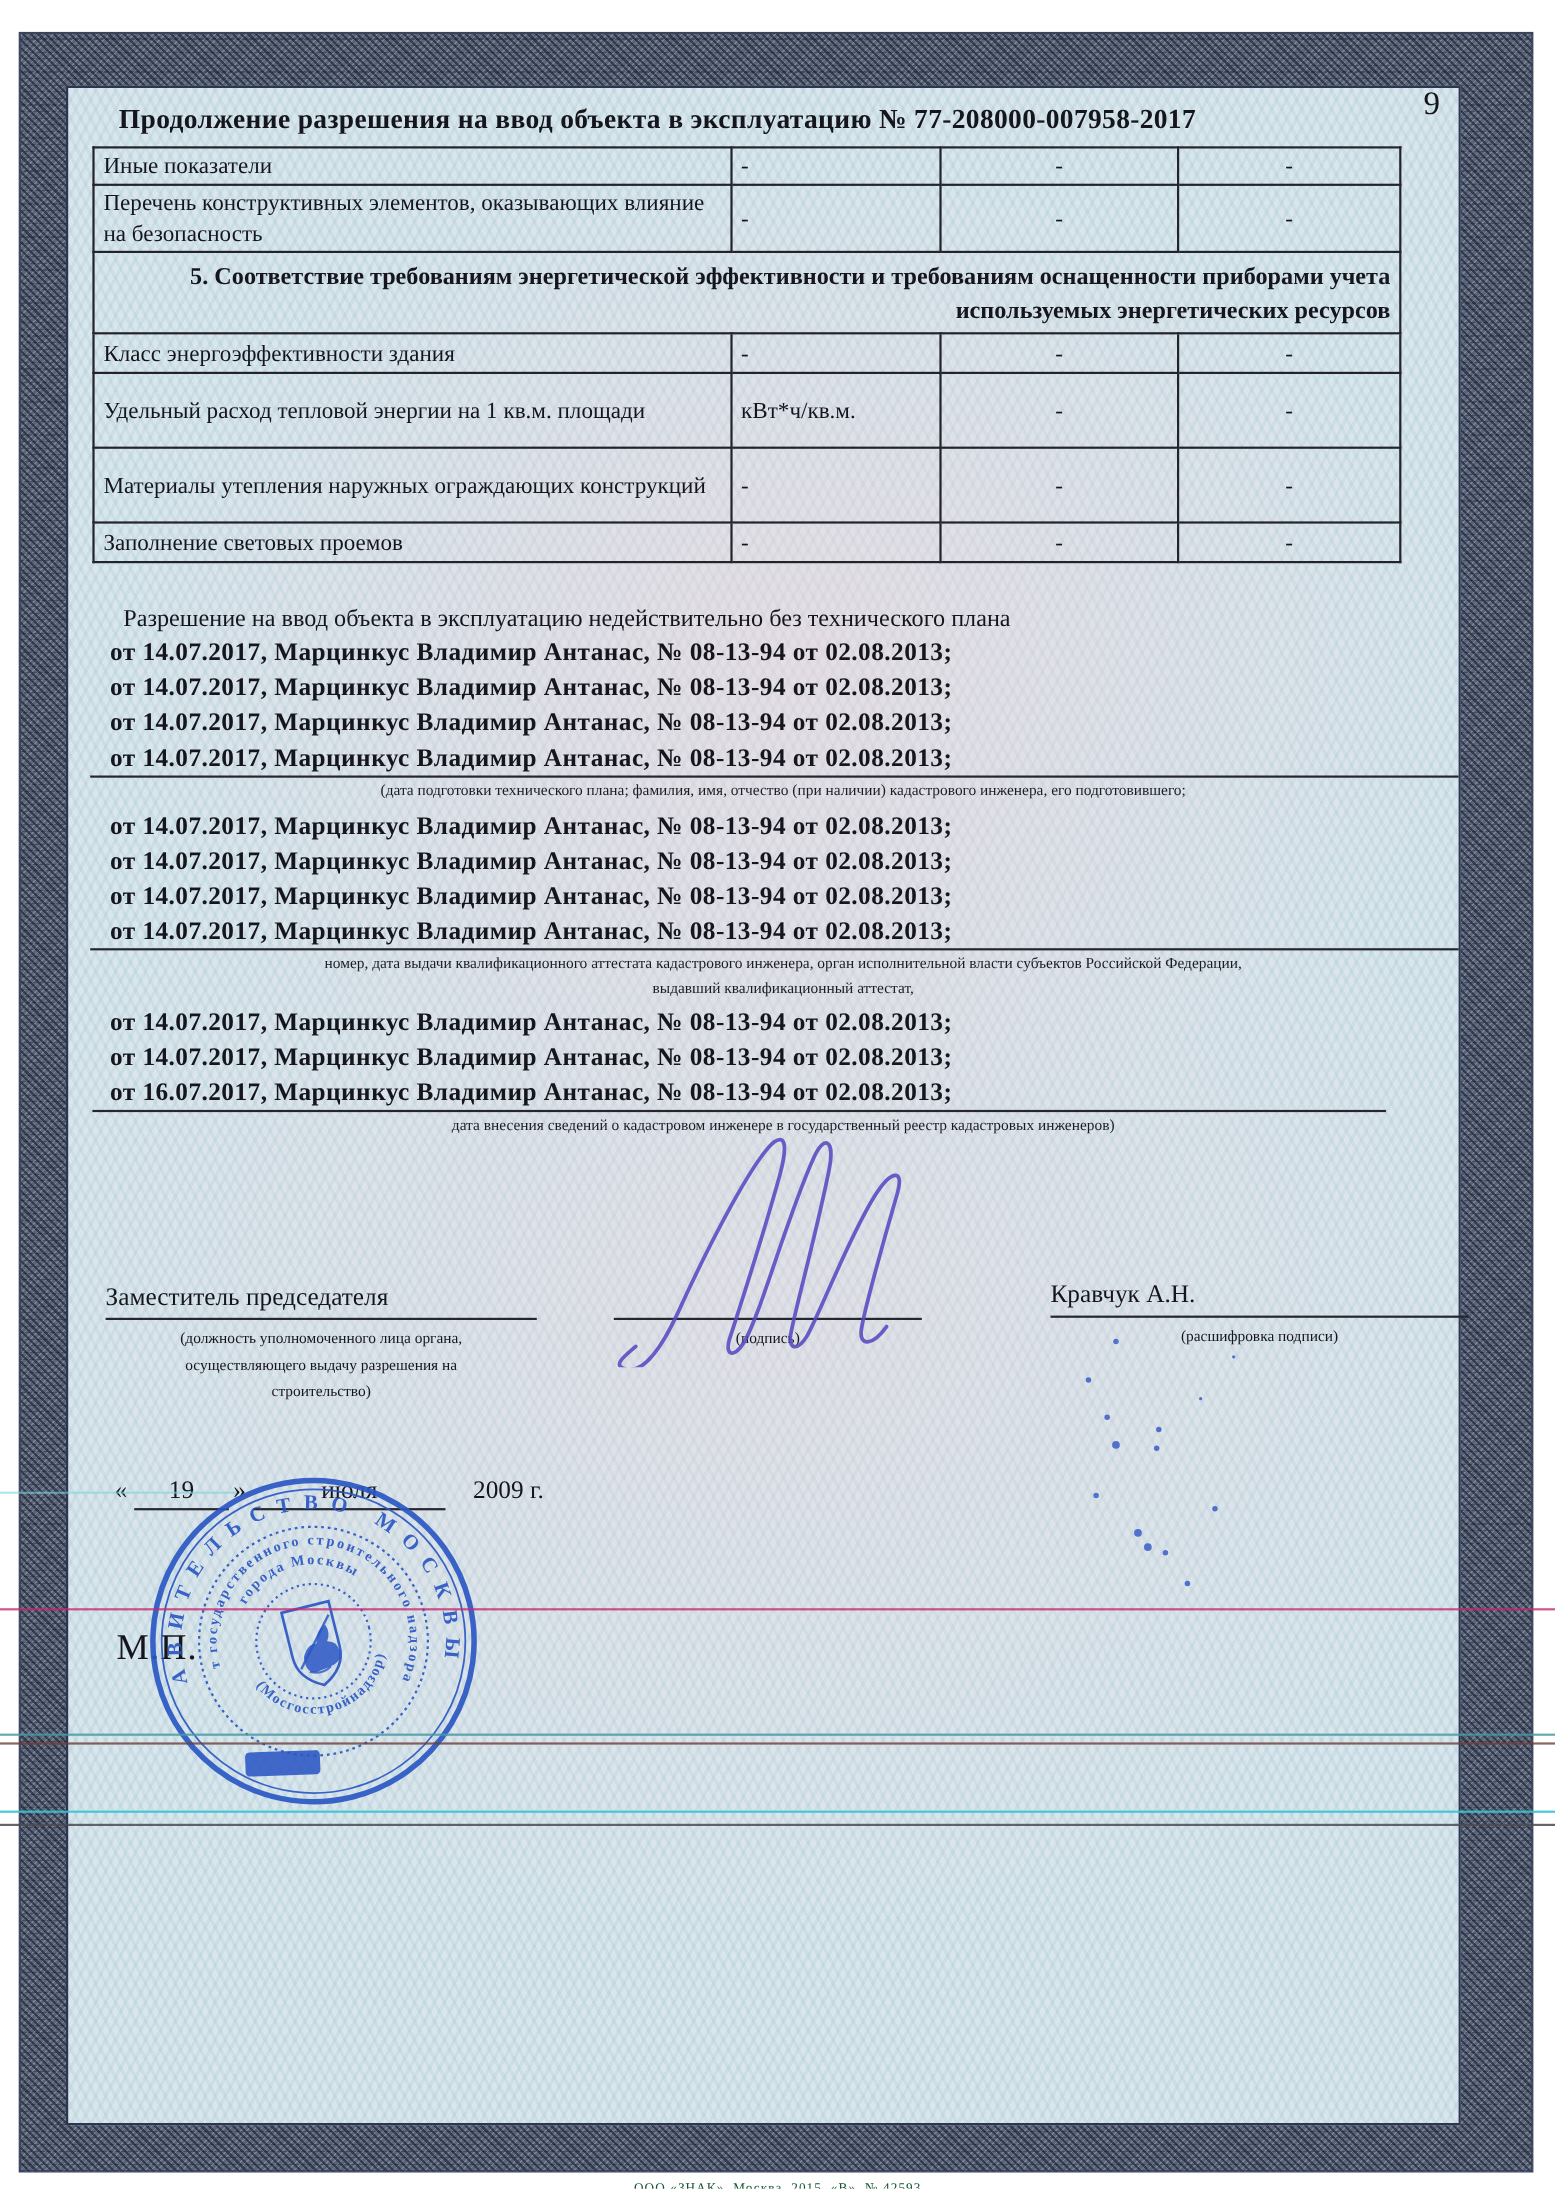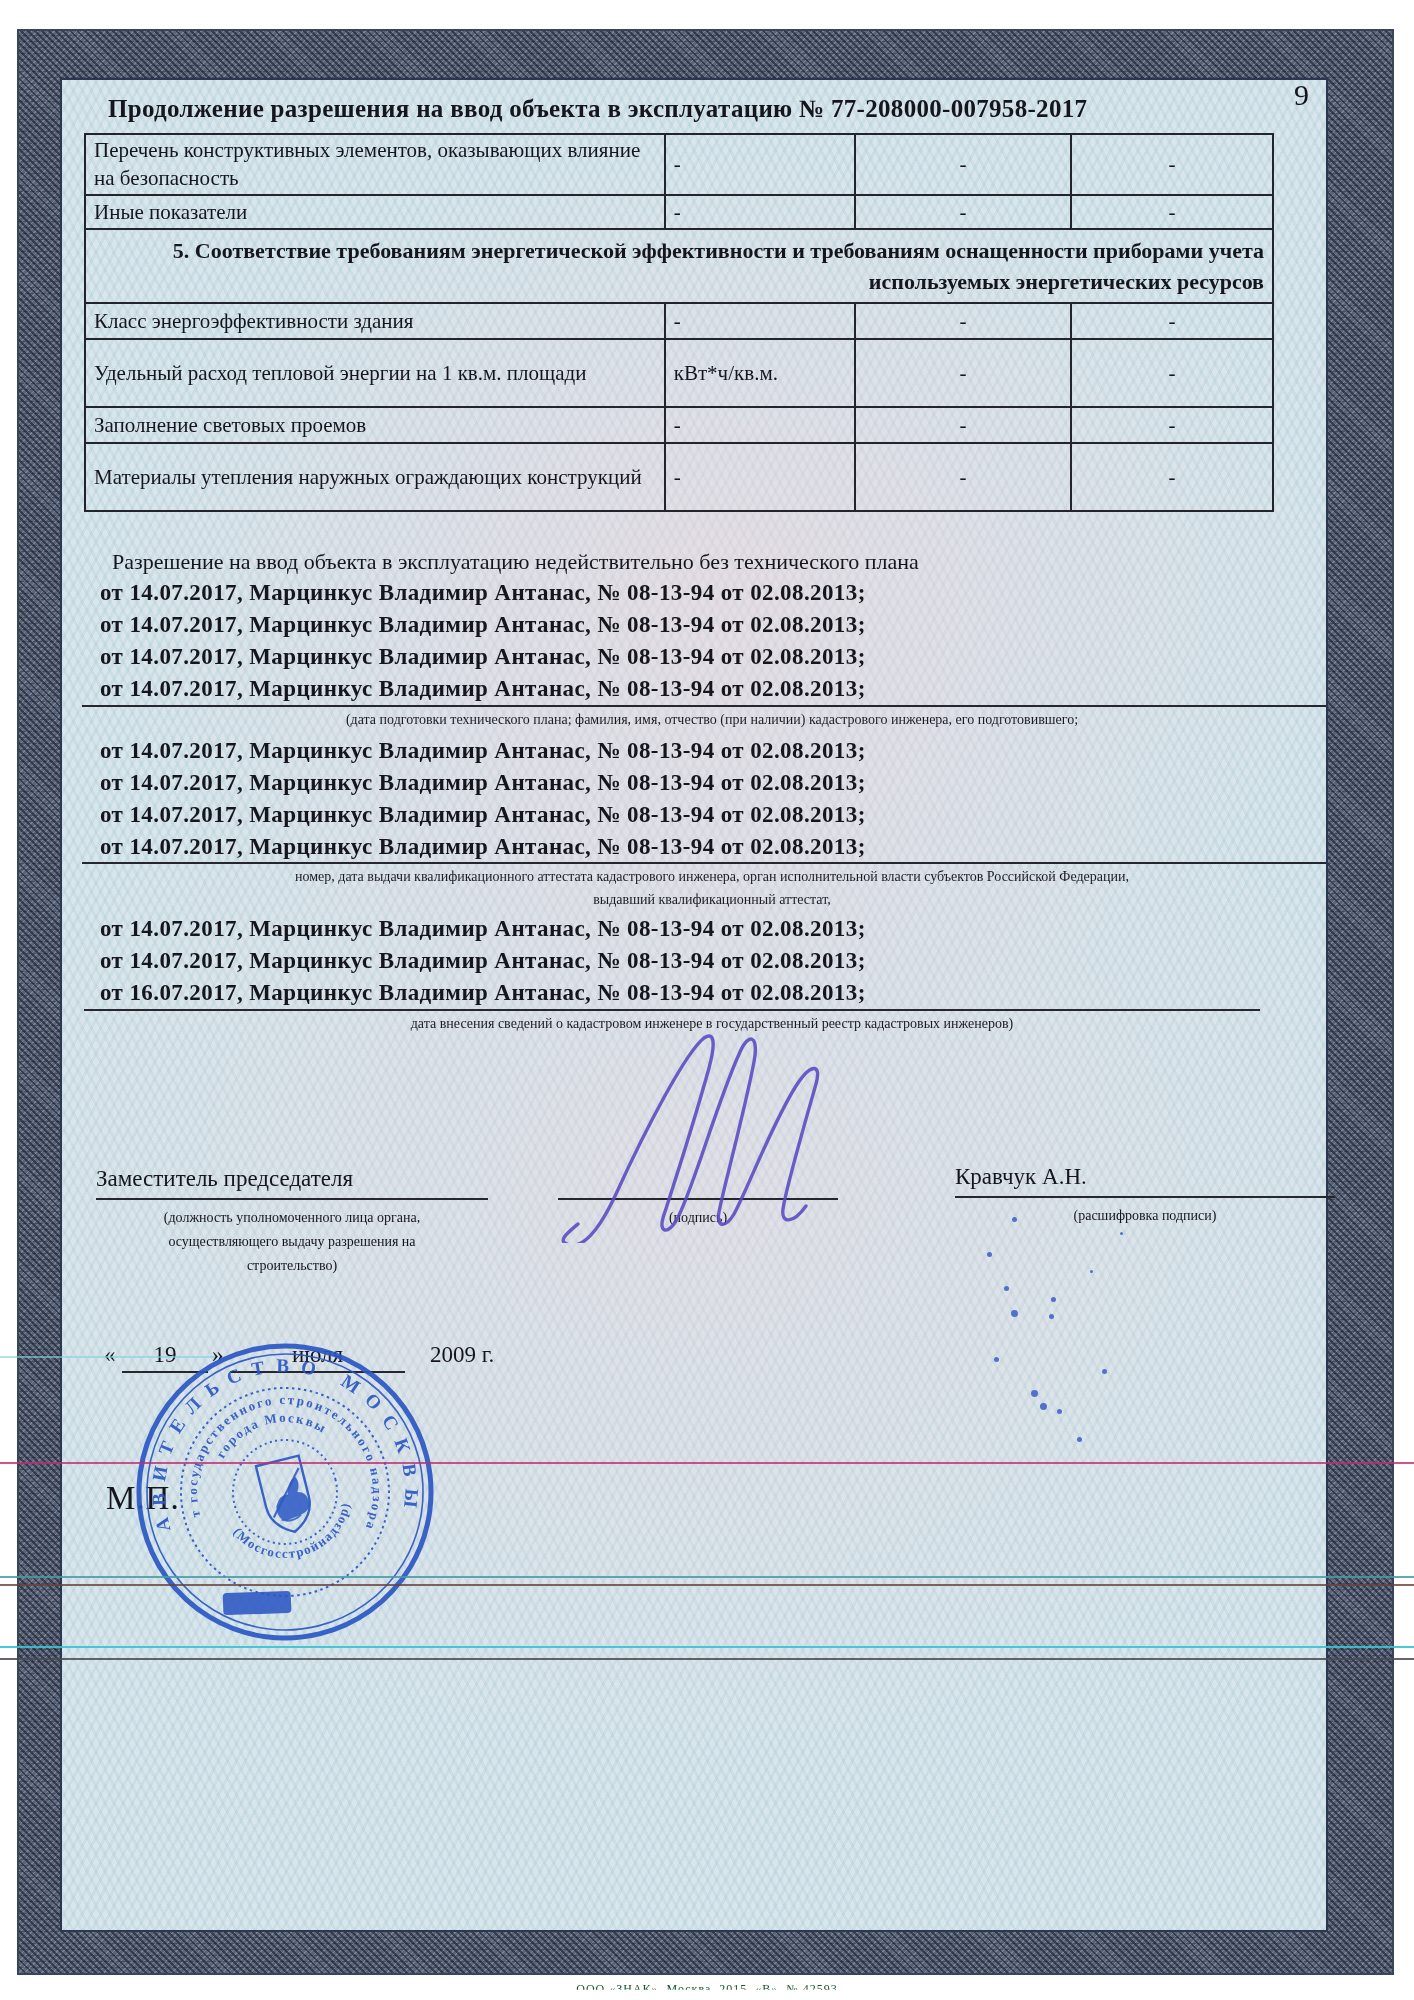--- a/index.html
+++ b/index.html
@@ -62,55 +62,55 @@
   <div class="abs pagenum" style="left:1294px;top:78px;">9</div>
 
   <table class="doc">
     <colgroup>
         <col style="width:48.8%">
         <col style="width:16.0%">
         <col style="width:18.2%">
         <col style="width:17.0%">
       </colgroup>
     <tbody>
-        <tr style="height:60px">
+        <tr style="height:34px">
+      <td class="lbl">Иные показатели</td>
+      <td class="val-l">-</td>
+      <td class="val">-</td>
+      <td class="val">-</td>
+    </tr>
+    <tr style="height:60px">
       <td class="lbl">Перечень конструктивных элементов, оказывающих влияние на безопасность</td>
-      <td class="val-l">-</td>
-      <td class="val">-</td>
-      <td class="val">-</td>
-    </tr>
-    <tr style="height:34px">
-      <td class="lbl">Иные показатели</td>
       <td class="val-l">-</td>
       <td class="val">-</td>
       <td class="val">-</td>
     </tr>
     <tr style="height:74px">
       <td class="sect" colspan="4">5. Соответствие требованиям энергетической эффективности и требованиям оснащенности приборами учета используемых энергетических ресурсов</td>
     </tr>
     <tr style="height:36px">
       <td class="lbl">Класс энергоэффективности здания</td>
       <td class="val-l">-</td>
       <td class="val">-</td>
       <td class="val">-</td>
     </tr>
     <tr style="height:68px">
       <td class="lbl">Удельный расход тепловой энергии на 1 кв.м. площади</td>
       <td class="val-l">кВт*ч/кв.м.</td>
       <td class="val">-</td>
       <td class="val">-</td>
     </tr>
+    <tr style="height:68px">
+      <td class="lbl">Материалы утепления наружных ограждающих конструкций</td>
+      <td class="val-l">-</td>
+      <td class="val">-</td>
+      <td class="val">-</td>
+    </tr>
     <tr style="height:36px">
       <td class="lbl">Заполнение световых проемов</td>
-      <td class="val-l">-</td>
-      <td class="val">-</td>
-      <td class="val">-</td>
-    </tr>
-    <tr style="height:68px">
-      <td class="lbl">Материалы утепления наружных ограждающих конструкций</td>
       <td class="val-l">-</td>
       <td class="val">-</td>
       <td class="val">-</td>
     </tr>
   </tbody>
     </table>
 
   <div class="abs intro" style="left:112px;top:549px;">Разрешение на ввод объекта в эксплуатацию недействительно без технического плана</div>
 
   <div class="abs cline" style="top:580px;">от 14.07.2017, Марцинкус Владимир Антанас, № 08-13-94 от 02.08.2013;</div>

